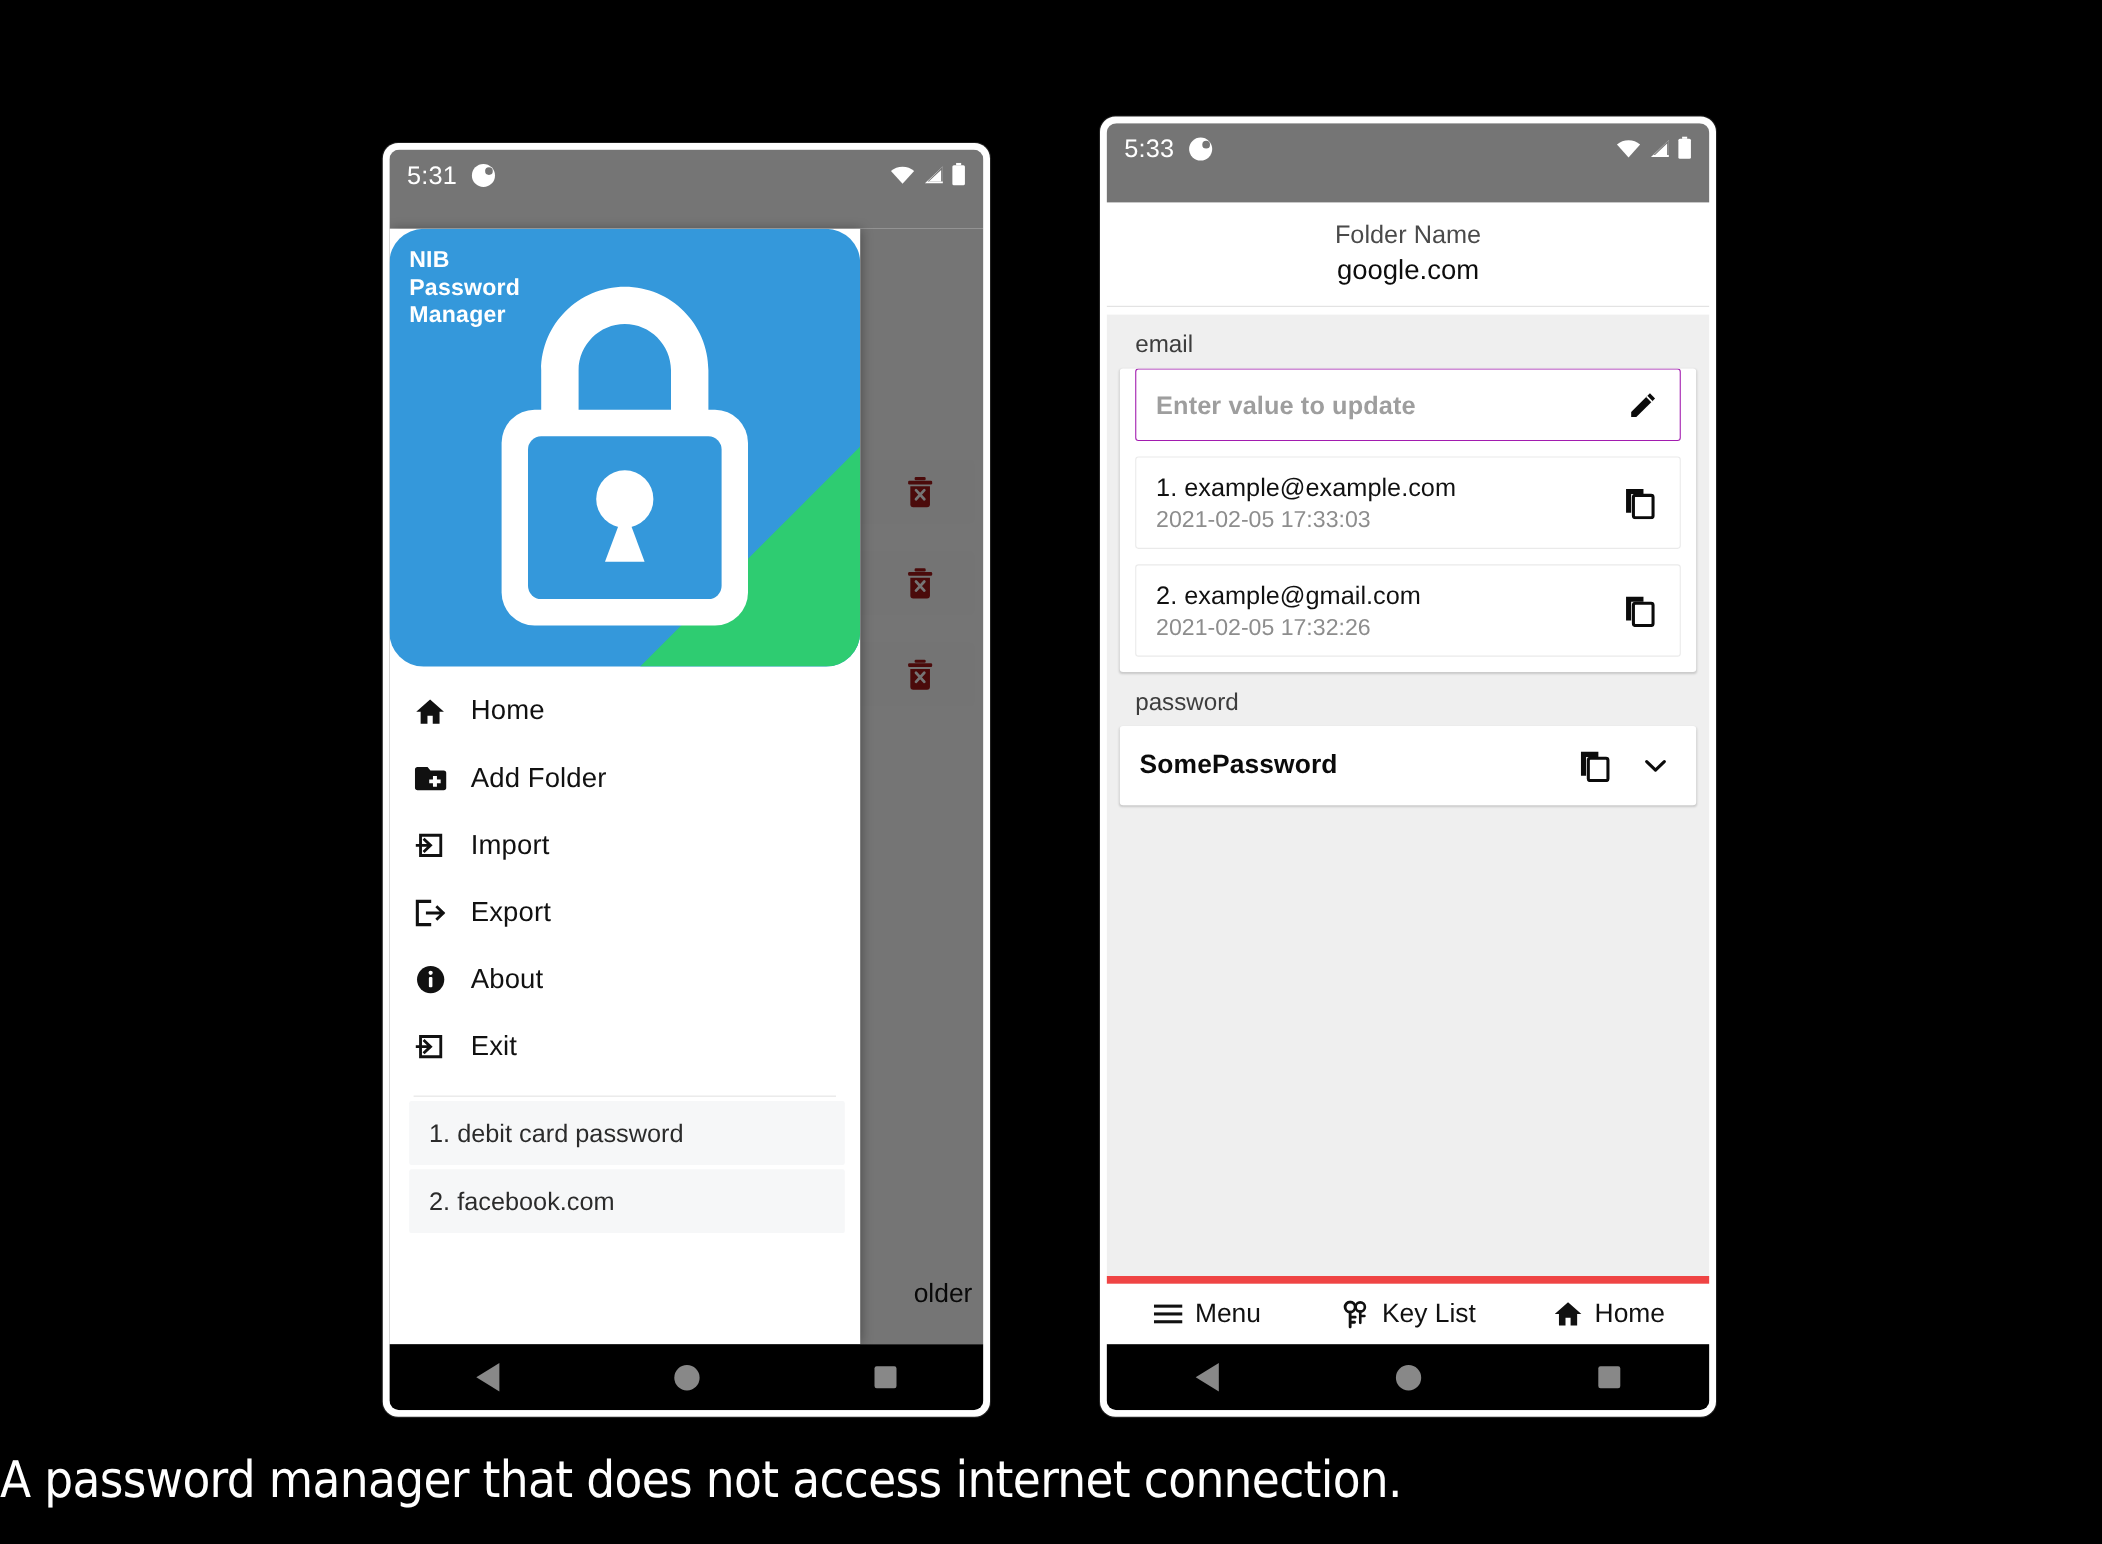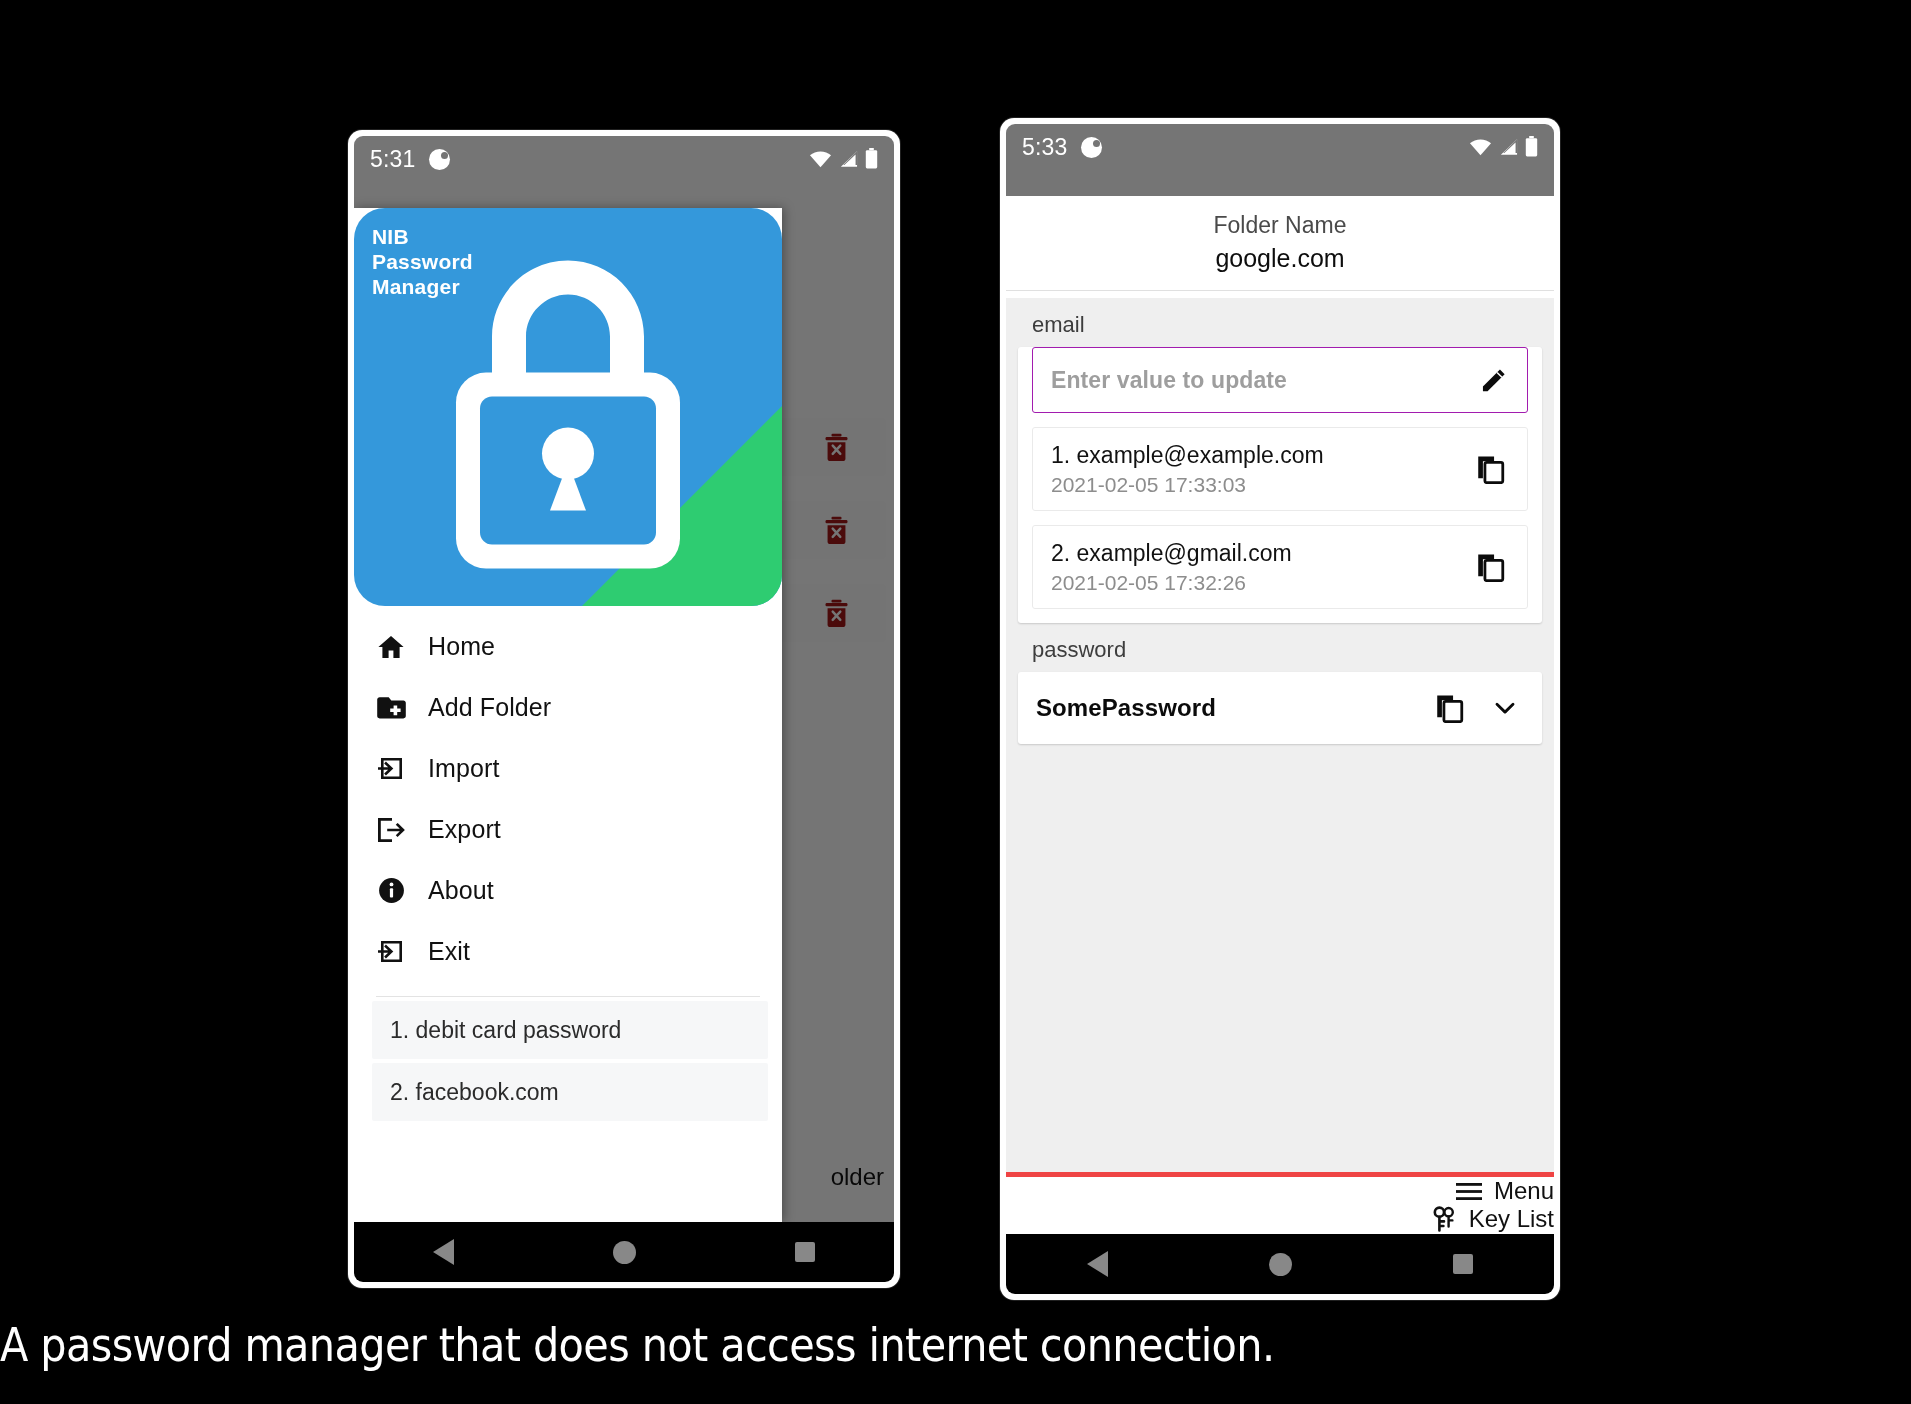--- a/index.html
+++ b/index.html
@@ -33,21 +33,21 @@
     left: 6px;
     top: 6px;
     right: 6px;
     bottom: 6px;
     background: #ffffff;
     border-radius: 9px;
     overflow: hidden;
   }
 
   #phone-left  { left: 348px;  top: 130px; width: 552px; height: 1158px; }
-  #phone-right { left: 1000px; top: 106px; width: 560px; height: 1182px; margin-top: 12px; }
+  #phone-right { left: 1000px; top: 106px; width: 560px; height: 1182px; }
 
   
   .statusbar {
     position: relative;
     height: 72px;
     background: #757575;
     color: #ffffff;
     display: flex;
     align-items: flex-start;
     padding: 9px 16px 0 16px;
@@ -306,24 +306,23 @@
   .hist-text { flex: 1 1 auto; }
   .hist-value { font-size: 23px; color: #111111; line-height: 30px; }
   .hist-time { font-size: 21px; color: #8d8d8d; line-height: 28px; margin-top: 1px; }
 
   .bottom-tabs {
     position: absolute;
     left: 0; right: 0;
     bottom: 60px;
     height: 62px;
     background: #ffffff;
-    border-top: 5px solid #ef4444;
-    display: flex;
-    align-items: flex-end;
-    flex-direction: column;
+    border-top: 7px solid #ef4444;
+    display: flex;
+    align-items: flex-start;
   }
   .tab {
     flex: 1 1 0;
     display: flex;
     align-items: center;
     justify-content: center;
     gap: 11px;
     height: 100%;
     cursor: pointer;
   }

